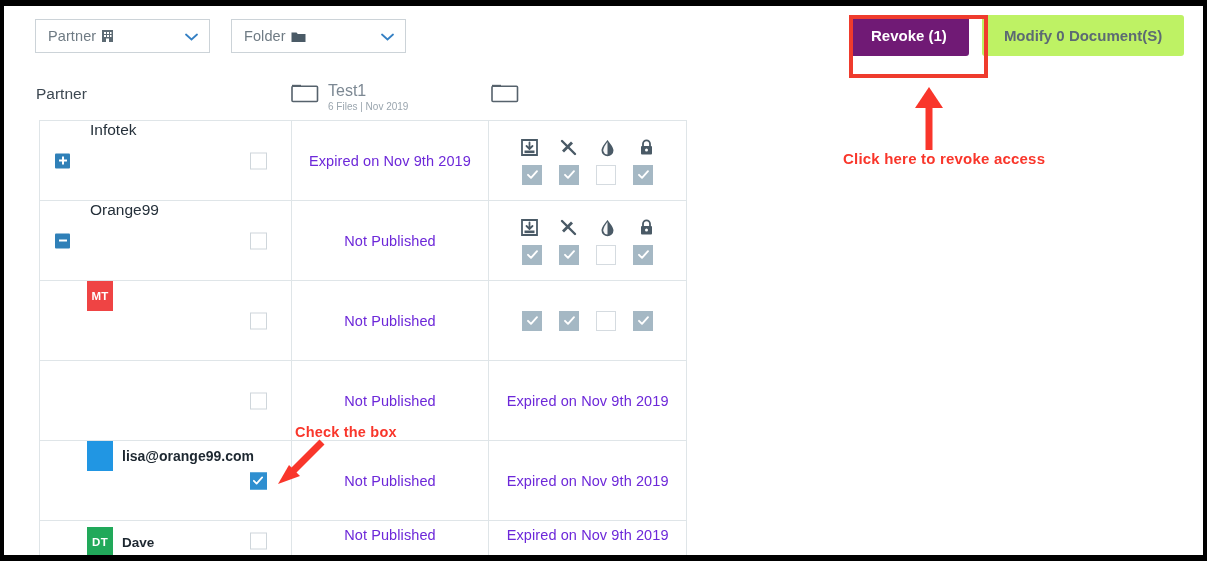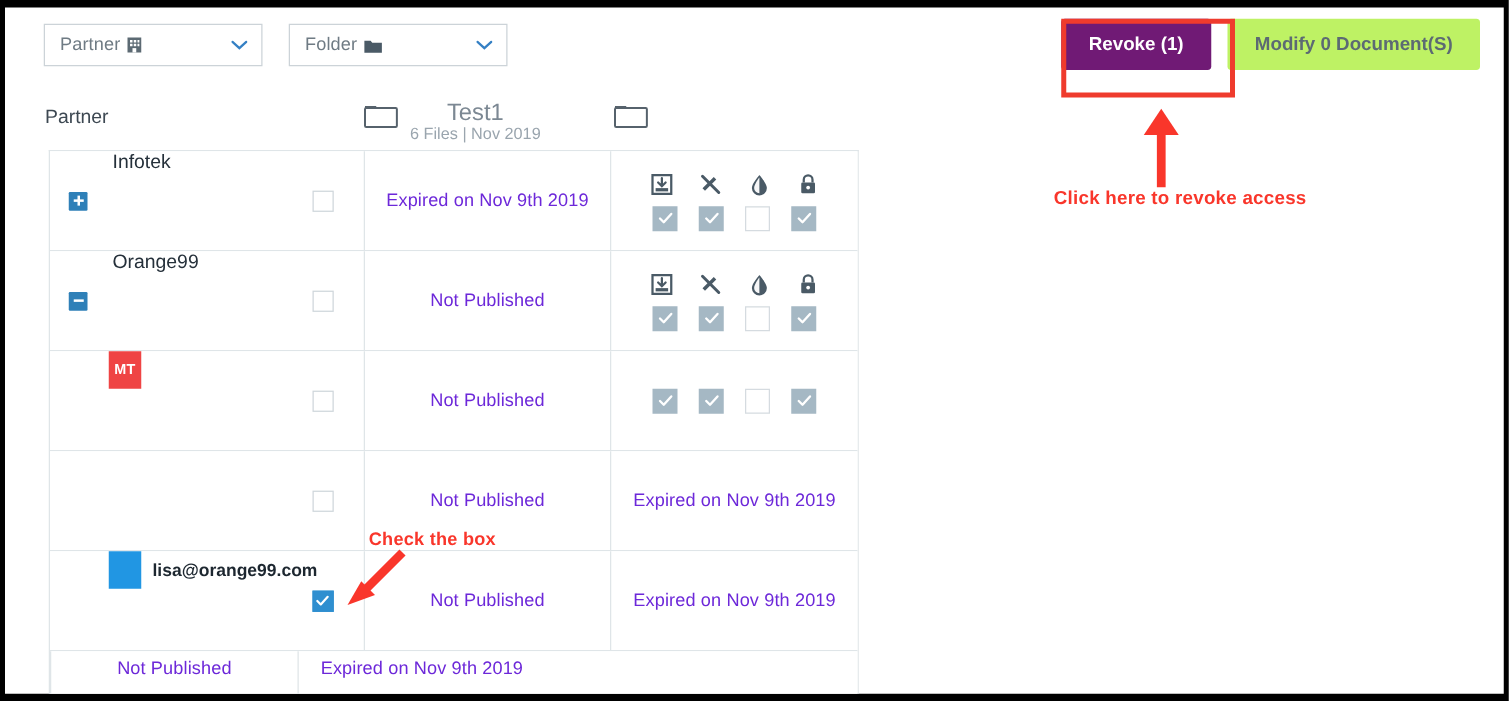--- a/index.html
+++ b/index.html
@@ -28,22 +28,22 @@
   .dd-glyph{margin-left:5px;display:inline-flex;align-items:center;color:#5c6a73;}
   .dd-caret{position:absolute;right:11px;top:50%;transform:translateY(-50%);}
 
   
   .thead{position:absolute;left:0;top:70px;width:690px;height:40px;}
   .th-partner{position:absolute;left:32px;top:9px;font-size:15.5px;color:#3d4852;}
   .folder-head{position:absolute;display:flex;align-items:flex-start;gap:9px;}
   .folder-head.f1{left:287px;top:6px;}
   .folder-head.f2{left:487px;top:6px;}
   .fh-text{padding-top:1px;}
-  .fh-name{font-size:19px;color:#7c8893;line-height:15px;text-align:center;}
-  .fh-meta{font-size:13px;color:#9aa5ae;margin-top:3px;line-height:12px;}
+  .fh-name{font-size:16px;color:#7c8893;line-height:15px;}
+  .fh-meta{font-size:10px;color:#9aa5ae;margin-top:3px;line-height:12px;}
 
   
   .table{position:absolute;left:35px;top:114px;width:648px;border:1px solid #dfe5e8;border-bottom:none;box-sizing:border-box;}
   .row{display:flex;height:80px;border-bottom:1px solid #dfe5e8;background:#fff;box-sizing:border-box;}
   .row.last{height:36px;border-bottom:none;}
   .c-partner{width:251px;position:relative;box-sizing:border-box;display:flex;align-items:flex-start;}
   .c-col{width:198px;border-left:1px solid #dfe5e8;box-sizing:border-box;
          display:flex;align-items:center;justify-content:center;position:relative;}
   .row.last .c-partner,.row.last .c-col{align-items:flex-start;padding-top:6px;}
 
@@ -356,20 +356,29 @@
           </div>
         </div>
         <div class="c-col">
           <div class="status">Not Published</div>
         </div>
         <div class="c-col">
           <div class="status">Expired on Nov 9th 2019</div>
         </div>
       </div>
       <div class="row last">
+        <div class="c-partner">
+          <div class="user">
+            <div class="avatar" style="background: rgb(33, 169, 90);">DT</div>
+            <div class="u-lines">
+              <div class="u-name">Dave</div>
+            </div>
+          </div>
+          <div class="rowcheck"></div>
+        </div>
         <div class="c-col">
           <div class="status">Not Published</div>
         </div>
         <div class="c-col">
           <div class="status">Expired on Nov 9th 2019</div>
         </div>
       </div>
     </div>
 
   <div class="actionbar">

